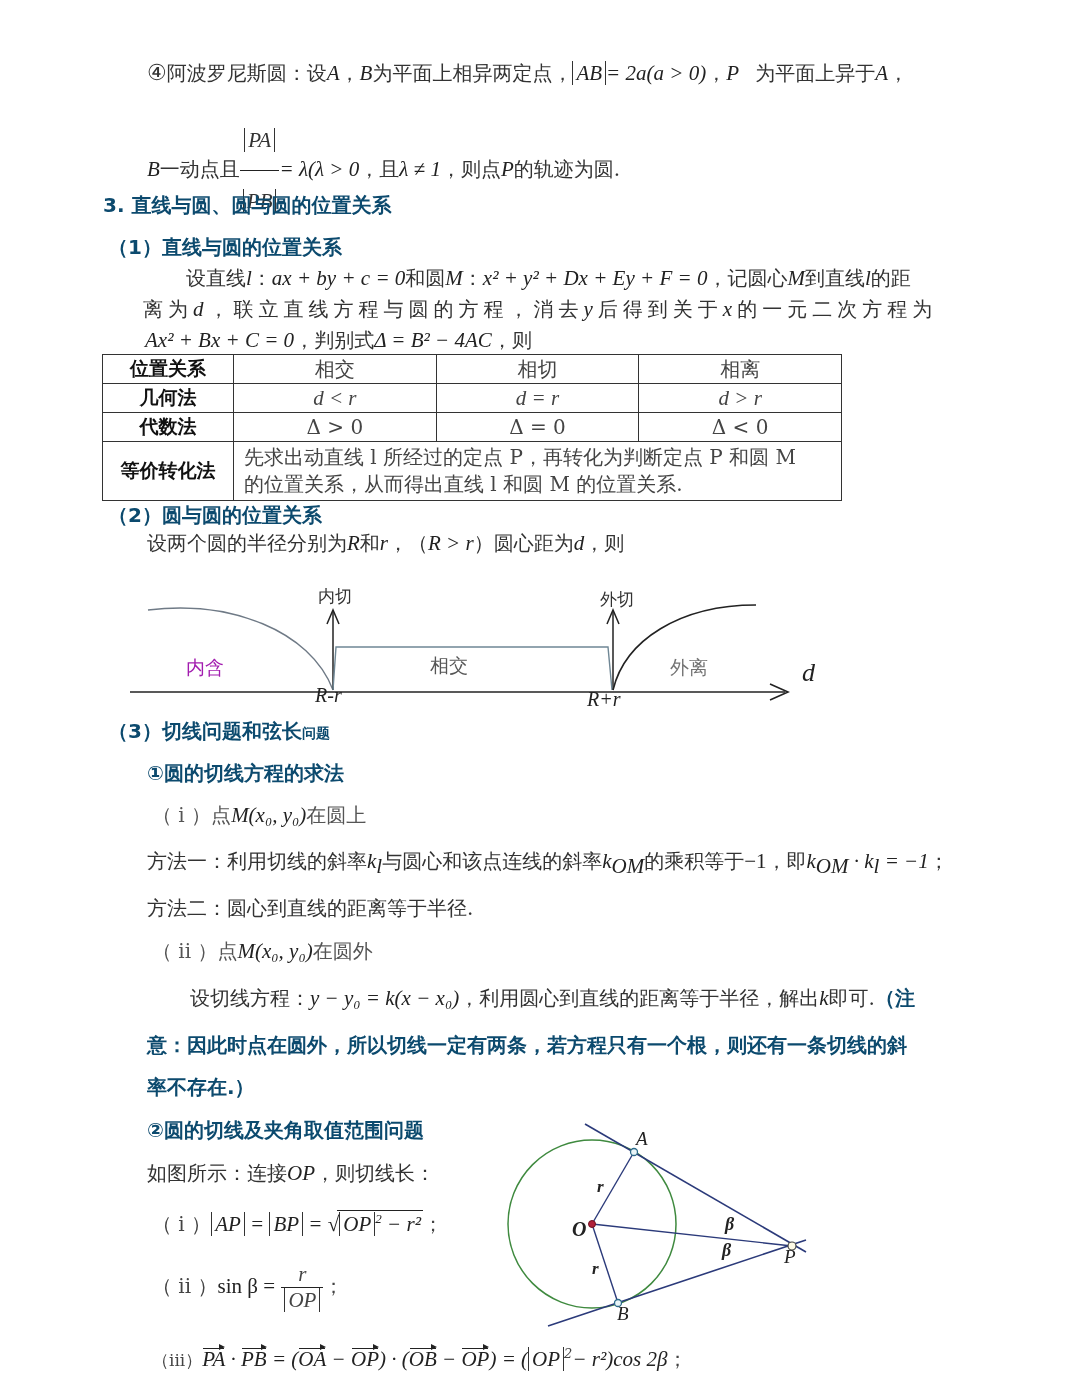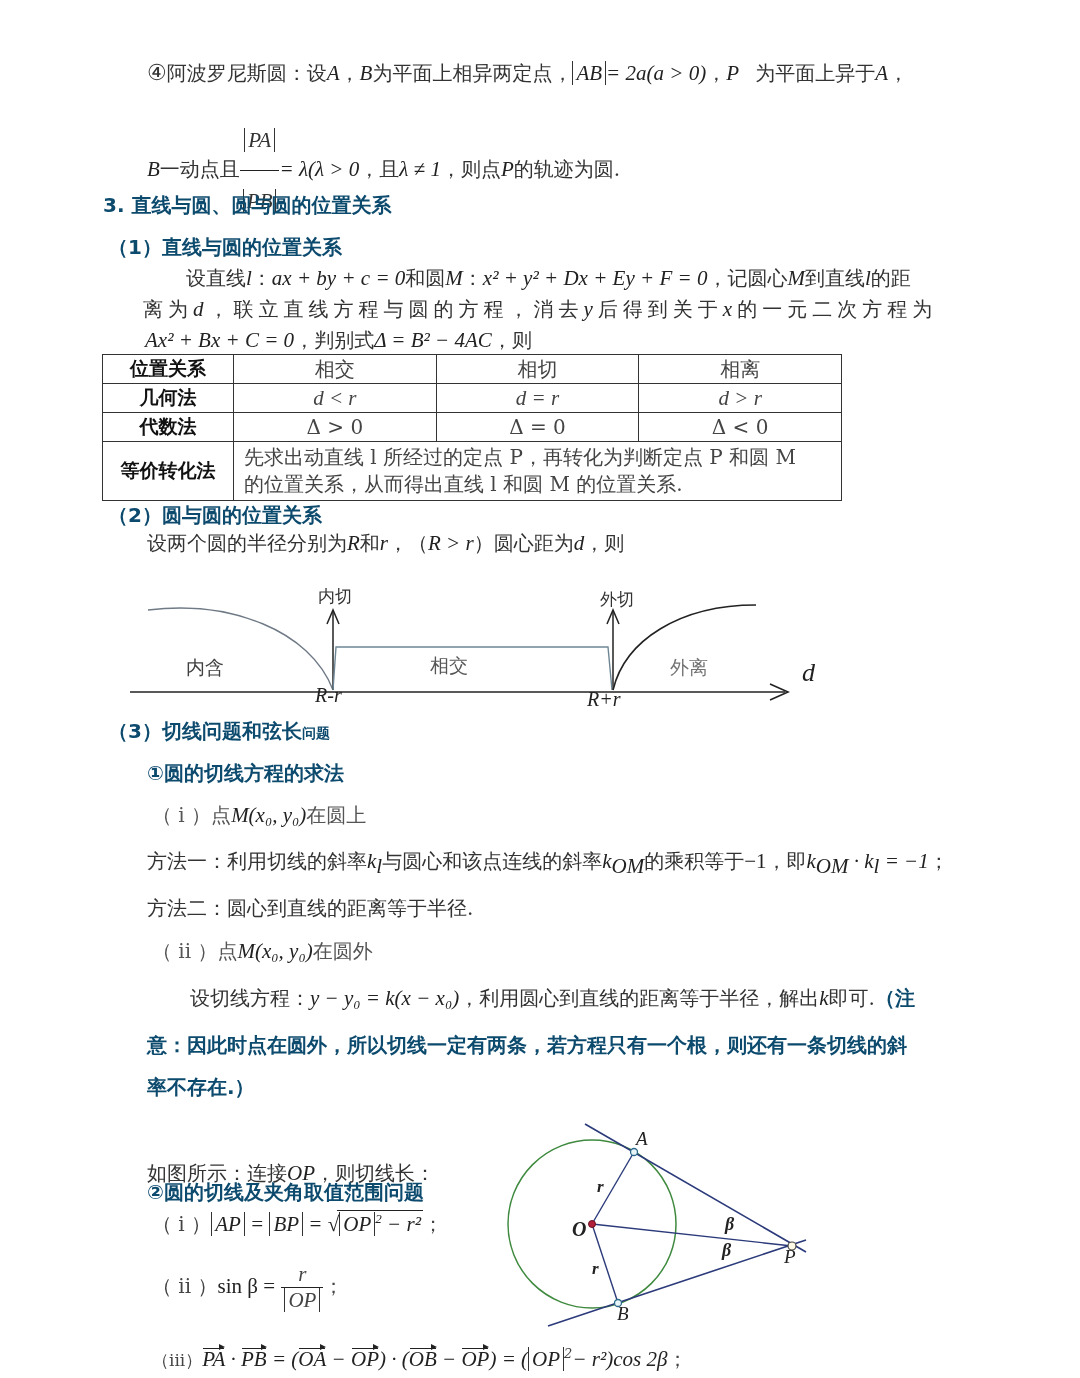--- a/index.html
+++ b/index.html
@@ -107,21 +107,21 @@
   <line x1="613" y1="690" x2="613" y2="612" stroke="#222" stroke-width="1.5"></line>
   <polyline points="607,624 613,610 619,624" fill="none" stroke="#222" stroke-width="1.5"></polyline>
 
   <polyline points="333,690 336,647 608,647 612,690" fill="none" stroke="#6f8795" stroke-width="1.4"></polyline>
 
   <path d="M613,690 C625,640 680,605 756,605" fill="none" stroke="#222" stroke-width="1.6"></path>
 </svg>
 
 <div class="abs txt" style="left:318px; top:585px; font-size:17px;">内切</div>
 <div class="abs txt" style="left:600px; top:588px; font-size:17px;">外切</div>
-<div class="abs txt" style="left:186px; top:655px; font-size:19px; color:#404040;">内含</div>
+<div class="abs txt" style="left:186px; top:655px; font-size:19px; color:#a21caf;">内含</div>
 <div class="abs txt" style="left:430px; top:653px; font-size:19px; color:#555;">相交</div>
 <div class="abs txt" style="left:670px; top:655px; font-size:19px; color:#737373;">外离</div>
 <div class="abs math" style="left:802px; top:658px; font-size:26px;">d</div>
 <div class="abs math" style="left:315px; top:684px; font-size:20px;">R-r</div>
 <div class="abs math" style="left:587px; top:688px; font-size:20px;">R+r</div>
 
 <div class="abs bold h2" style="left:108px; top:718px;">
   <span>（3）切线问题和弦长</span><span style="font-size:14px;">问题</span>
 </div>
 
@@ -140,21 +140,21 @@
 <div class="abs txt" style="left:152px; top:938px; color:#555;">
   <span>（ ii ）点</span><span class="math">M(x₀,  y₀)</span><span>在圆外</span>
 </div>
 
 <div class="abs txt" style="left:190px; top:985px;">
   <span>设切线方程：</span><span class="math">y − y₀ = k(x − x₀)</span><span>，利用圆心到直线的距离等于半径，解出</span><span class="math">k</span><span>即可.</span><span class="bold">（注</span>
 </div>
 <div class="abs txt bold" style="left:147px; top:1032px;">意：因此时点在圆外，所以切线一定有两条，若方程只有一个根，则还有一条切线的斜</div>
 <div class="abs txt bold" style="left:147px; top:1074px;">率不存在.）</div>
 
-<div class="abs bold h3" style="left:147px; top:1179px;">②圆的切线及夹角取值范围问题</div>
+<div class="abs bold h3" style="left:147px; top:1117px;">②圆的切线及夹角取值范围问题</div>
 
 <div class="abs txt" style="left:147px; top:1160px;">
   <span>如图所示：连接</span><span class="math">OP</span><span>，则切线长：</span>
 </div>
 
 <div class="abs txt" style="left:152px; top:1210px; color:#444;">
   <span>（ i ）</span><span class="math abs-bar">AP</span><span class="math"> = </span><span class="math abs-bar">BP</span><span class="math"> = √</span><span class="sqrt math"><span class="abs-bar">OP</span><sup>2</sup> <span>− r²</span></span><span>；</span>
 </div>
 
 <div class="abs txt" style="left:152px; top:1262px; color:#444;">

